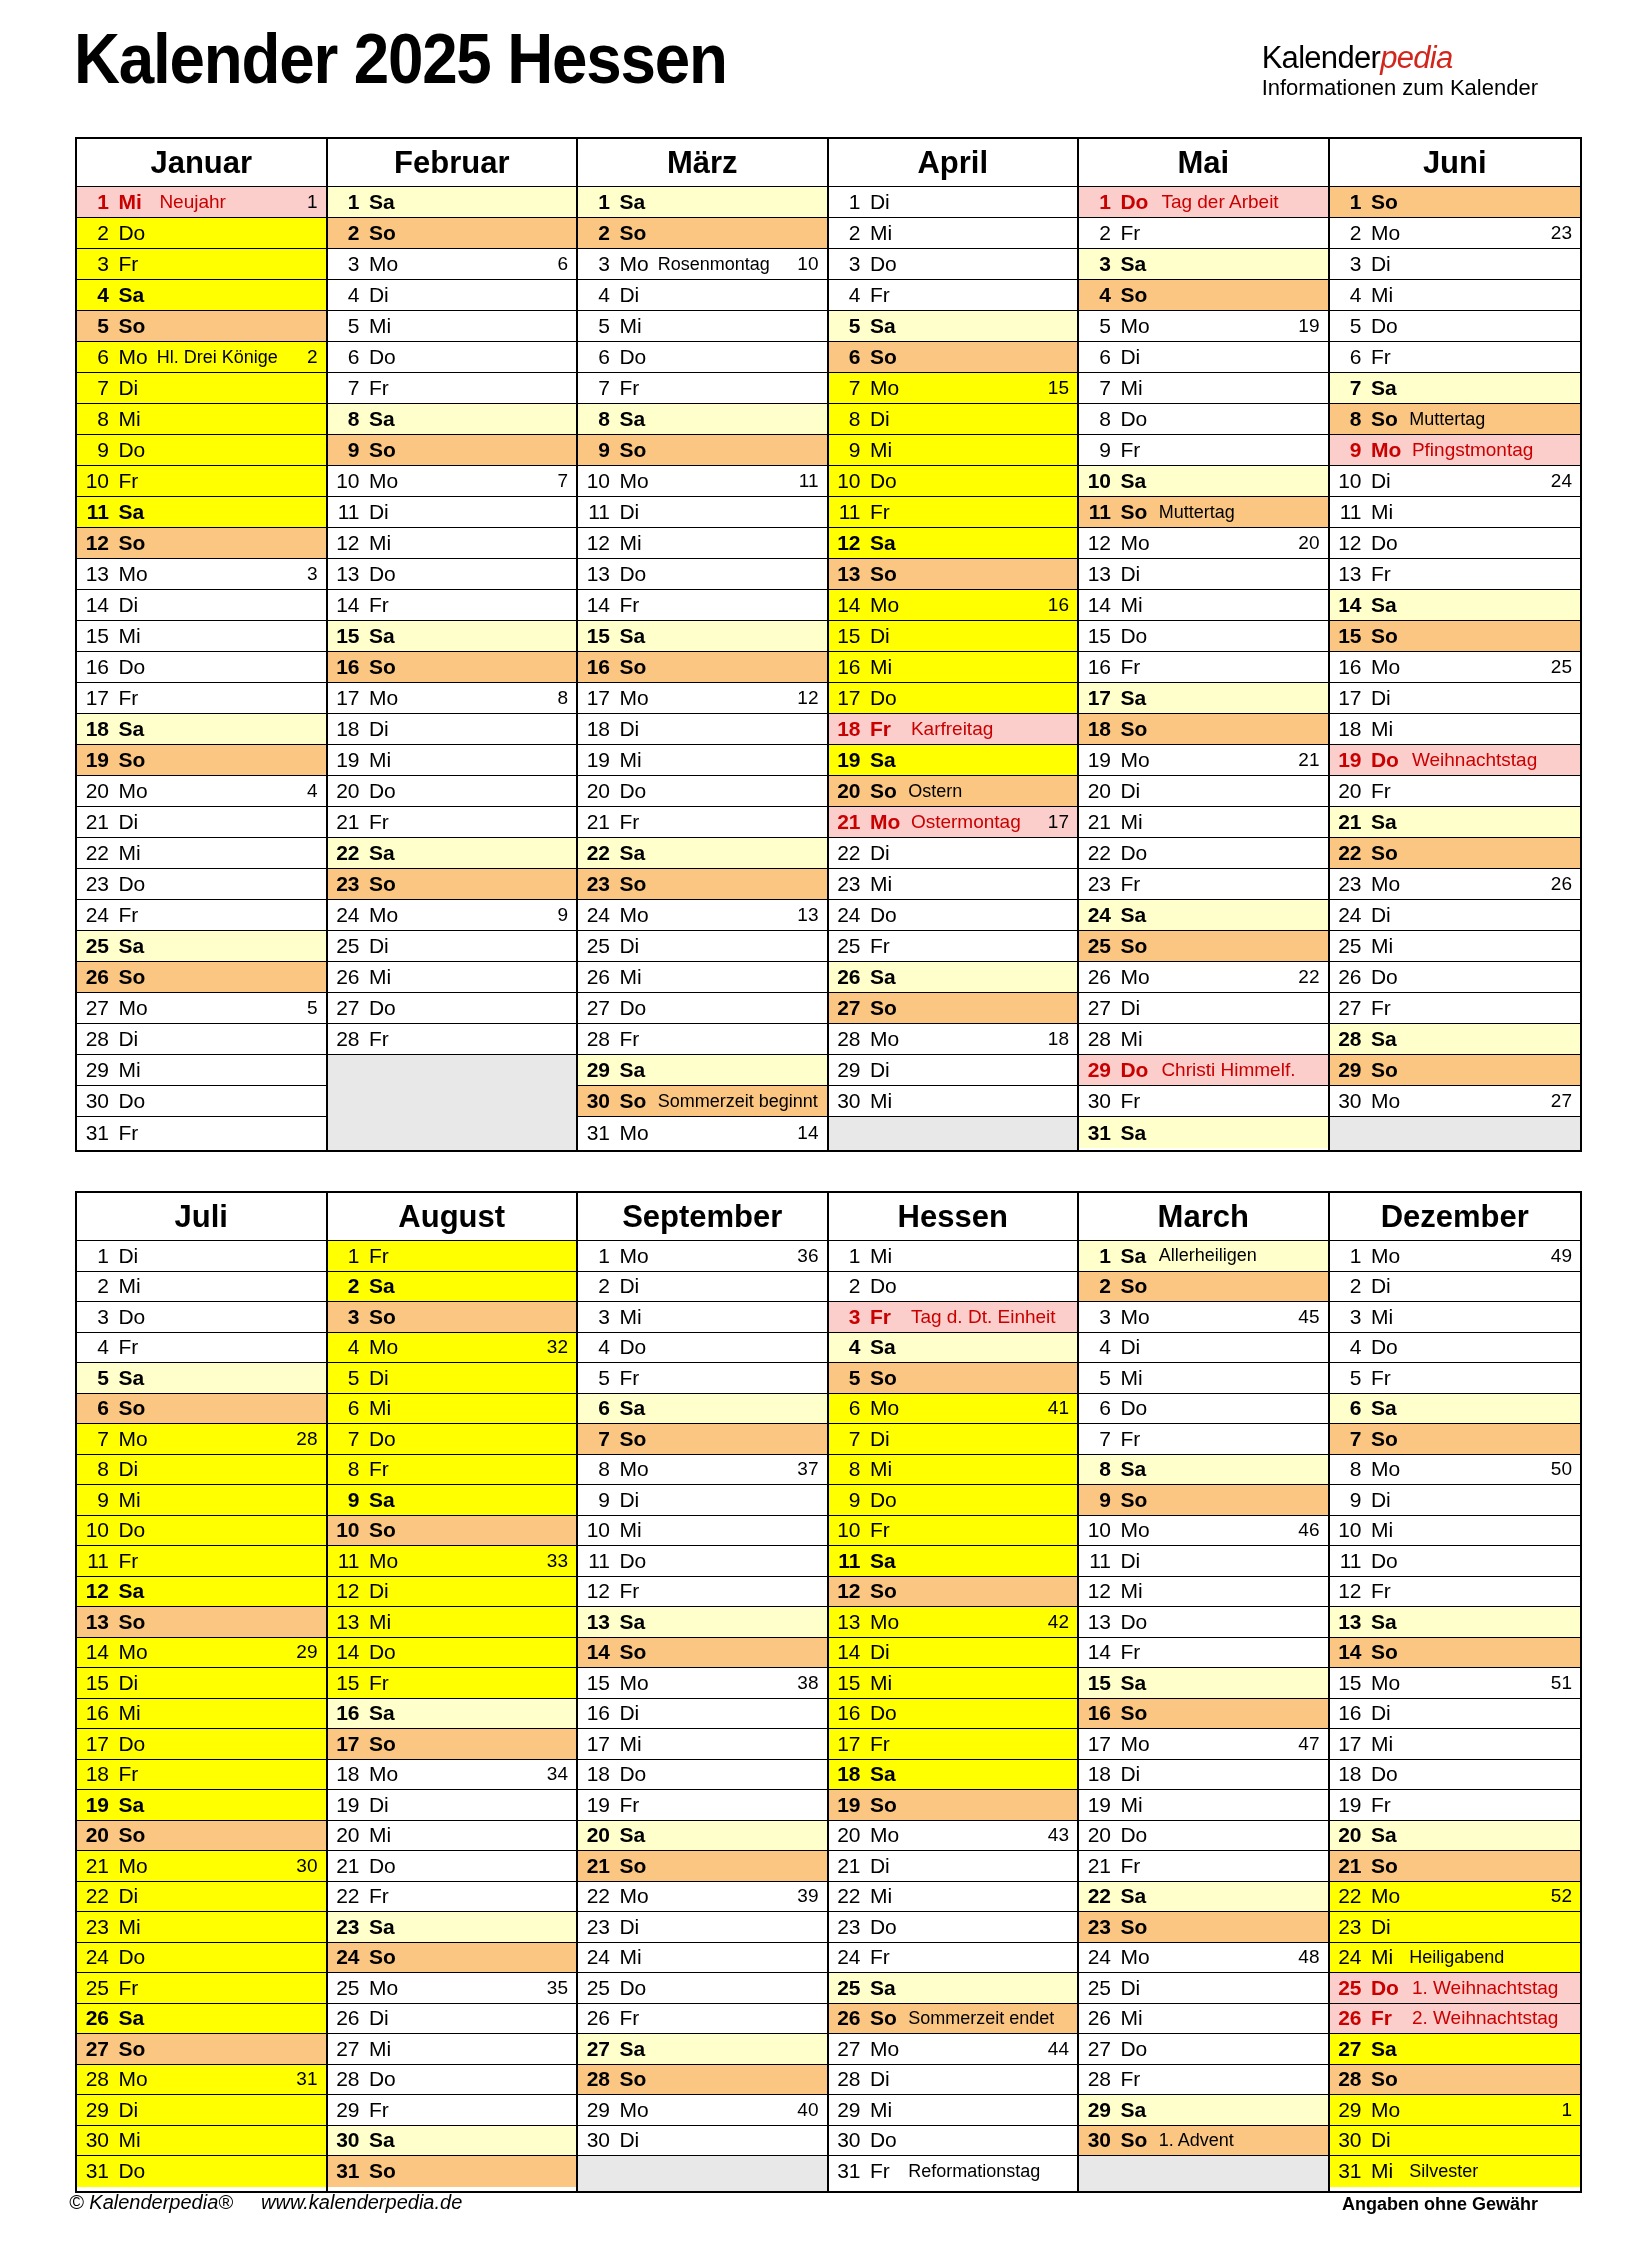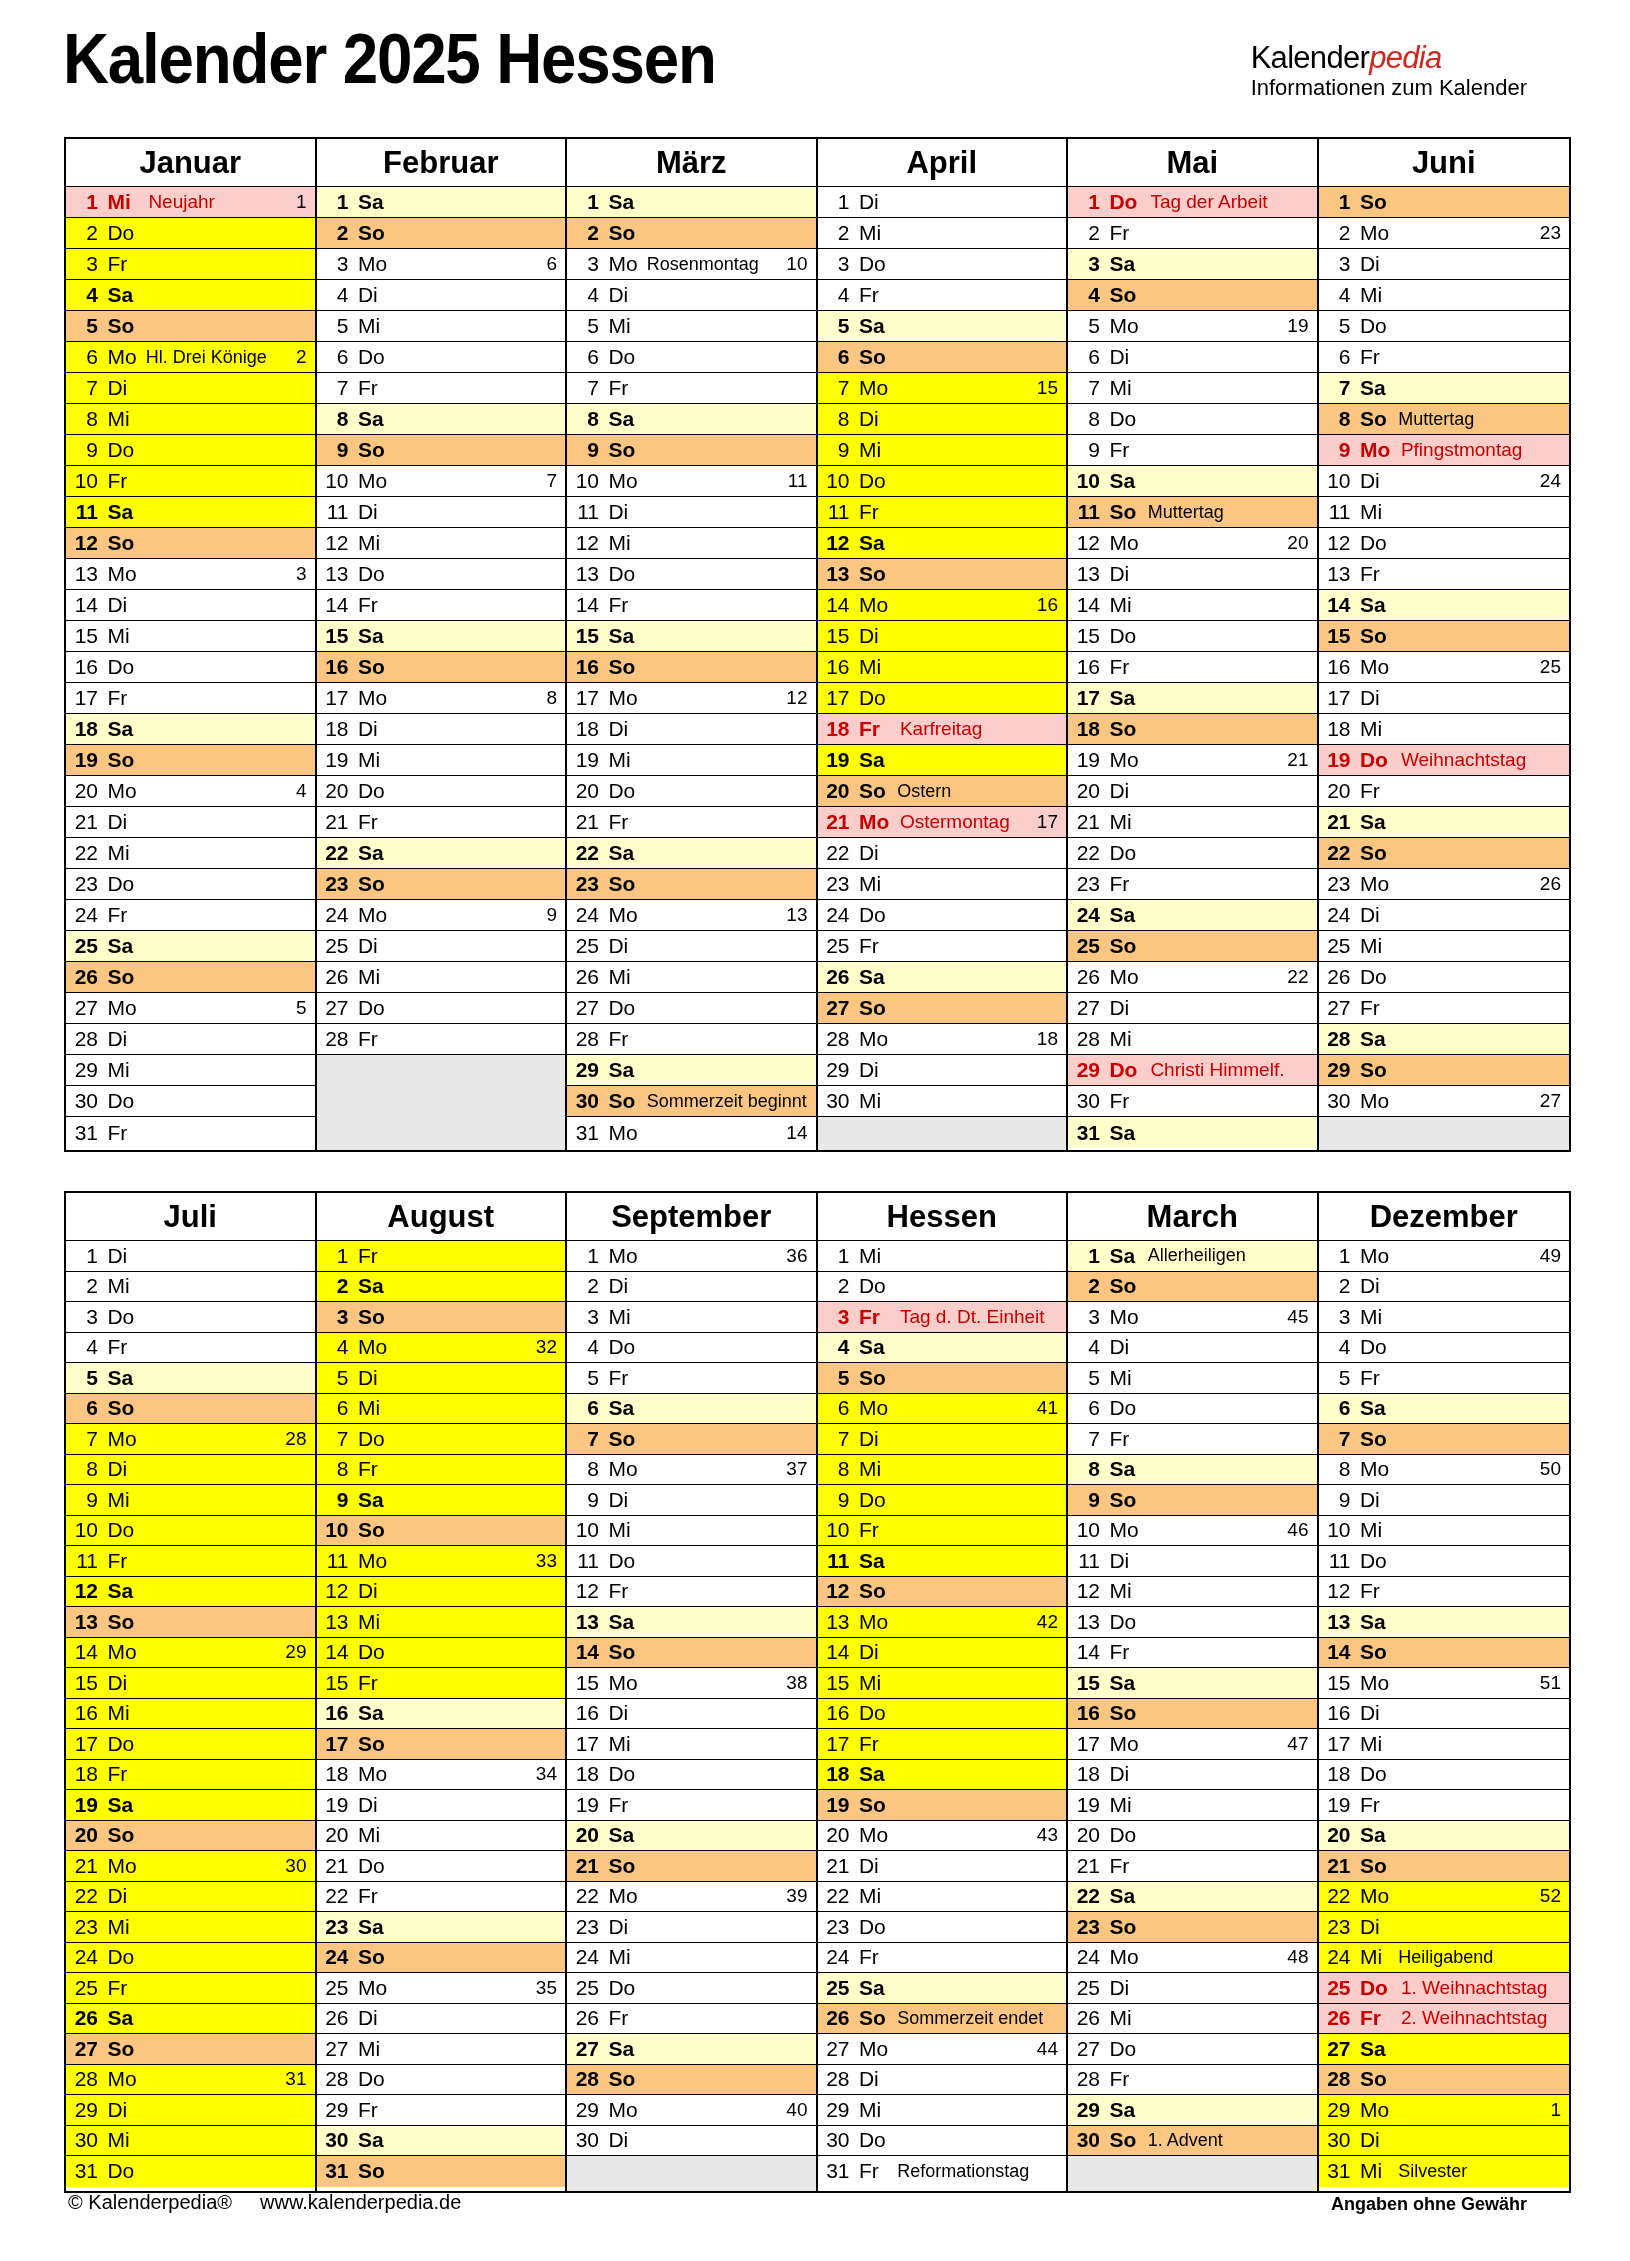--- a/index.html
+++ b/index.html
@@ -1,17 +1,17 @@
 <!DOCTYPE html>
 <html style="--ferien: #FFFF00; --sat: #FFFFCC; --sun: #FAC681; --hol: #FBCECC; --red: #C90000; --empty: #E8E8E8; --logored: #D2251C;font-size:10.7px"><head>
 <meta charset="utf-8">
 <style>
   html,body{margin:0;padding:0;background:#fff;}
   .page{position:relative;width:1590px;height:2261px;background:#fff;
-        font-family:"Liberation Sans","DejaVu Sans",sans-serif;color:#000;overflow:hidden;}
+        font-family:"Liberation Sans","DejaVu Sans",sans-serif;color:#000;overflow:hidden;margin-left:11px;}
   .title{position:absolute;left:63px;top:19px;font-size:70px;font-weight:bold;
          letter-spacing:-1.3px;transform:scaleX(.91);transform-origin:left top;white-space:nowrap;}
   .logo{position:absolute;top:42px;right:63px;text-align:left;}
   .logo-main{font-size:31px;font-weight:normal;letter-spacing:-0.7px;line-height:1.05;}
   .logo-red{color:var(--logored);font-style:italic;}
   .logo-sub{font-size:22px;margin-top:0.7px;}
   .cal{position:absolute;left:64px;width:1503px;display:grid;
        grid-template-columns:repeat(6,1fr);border:2px solid #000;background:#fff;}
   #cal1{top:137px;height:1011px;}
   #cal2{top:1191px;height:998px;}
@@ -30,21 +30,21 @@
   .bg-s{background:var(--sat);}
   .bg-o{background:var(--sun);}
   .bg-h{background:var(--hol);}
   .bold .num,.bold .wd{font-weight:bold;}
   .bg-h .num,.bg-h .wd{color:var(--red);font-weight:bold;}
   .num{flex:0 0 32px;width:32px;text-align:right;}
   .wd{margin-left:9.4px;flex:0 0 auto;min-width:33px;}
   .note{font-size:18px;margin-left:5.4px;overflow:hidden;}
   .note.nr{color:var(--red);font-weight:normal;font-size:19px;margin-left:8px;}
   .wk{margin-left:auto;margin-right:8px;font-size:19px;flex:0 0 auto;}
-  .footer-left{position:absolute;left:68px;top:2191px;font-size:20px;}
+  .footer-left{position:absolute;left:58px;top:2191px;font-size:20px;font-style:italic;}
   .footer-left .url{margin-left:28px;}
   .footer-right{position:absolute;right:63px;top:2194px;font-size:18px;font-weight:bold;}
 </style>
 </head>
 <body>
 
 <div class="page">
   <div class="title">Kalender 2025 Hessen</div>
 
   <div class="logo">

